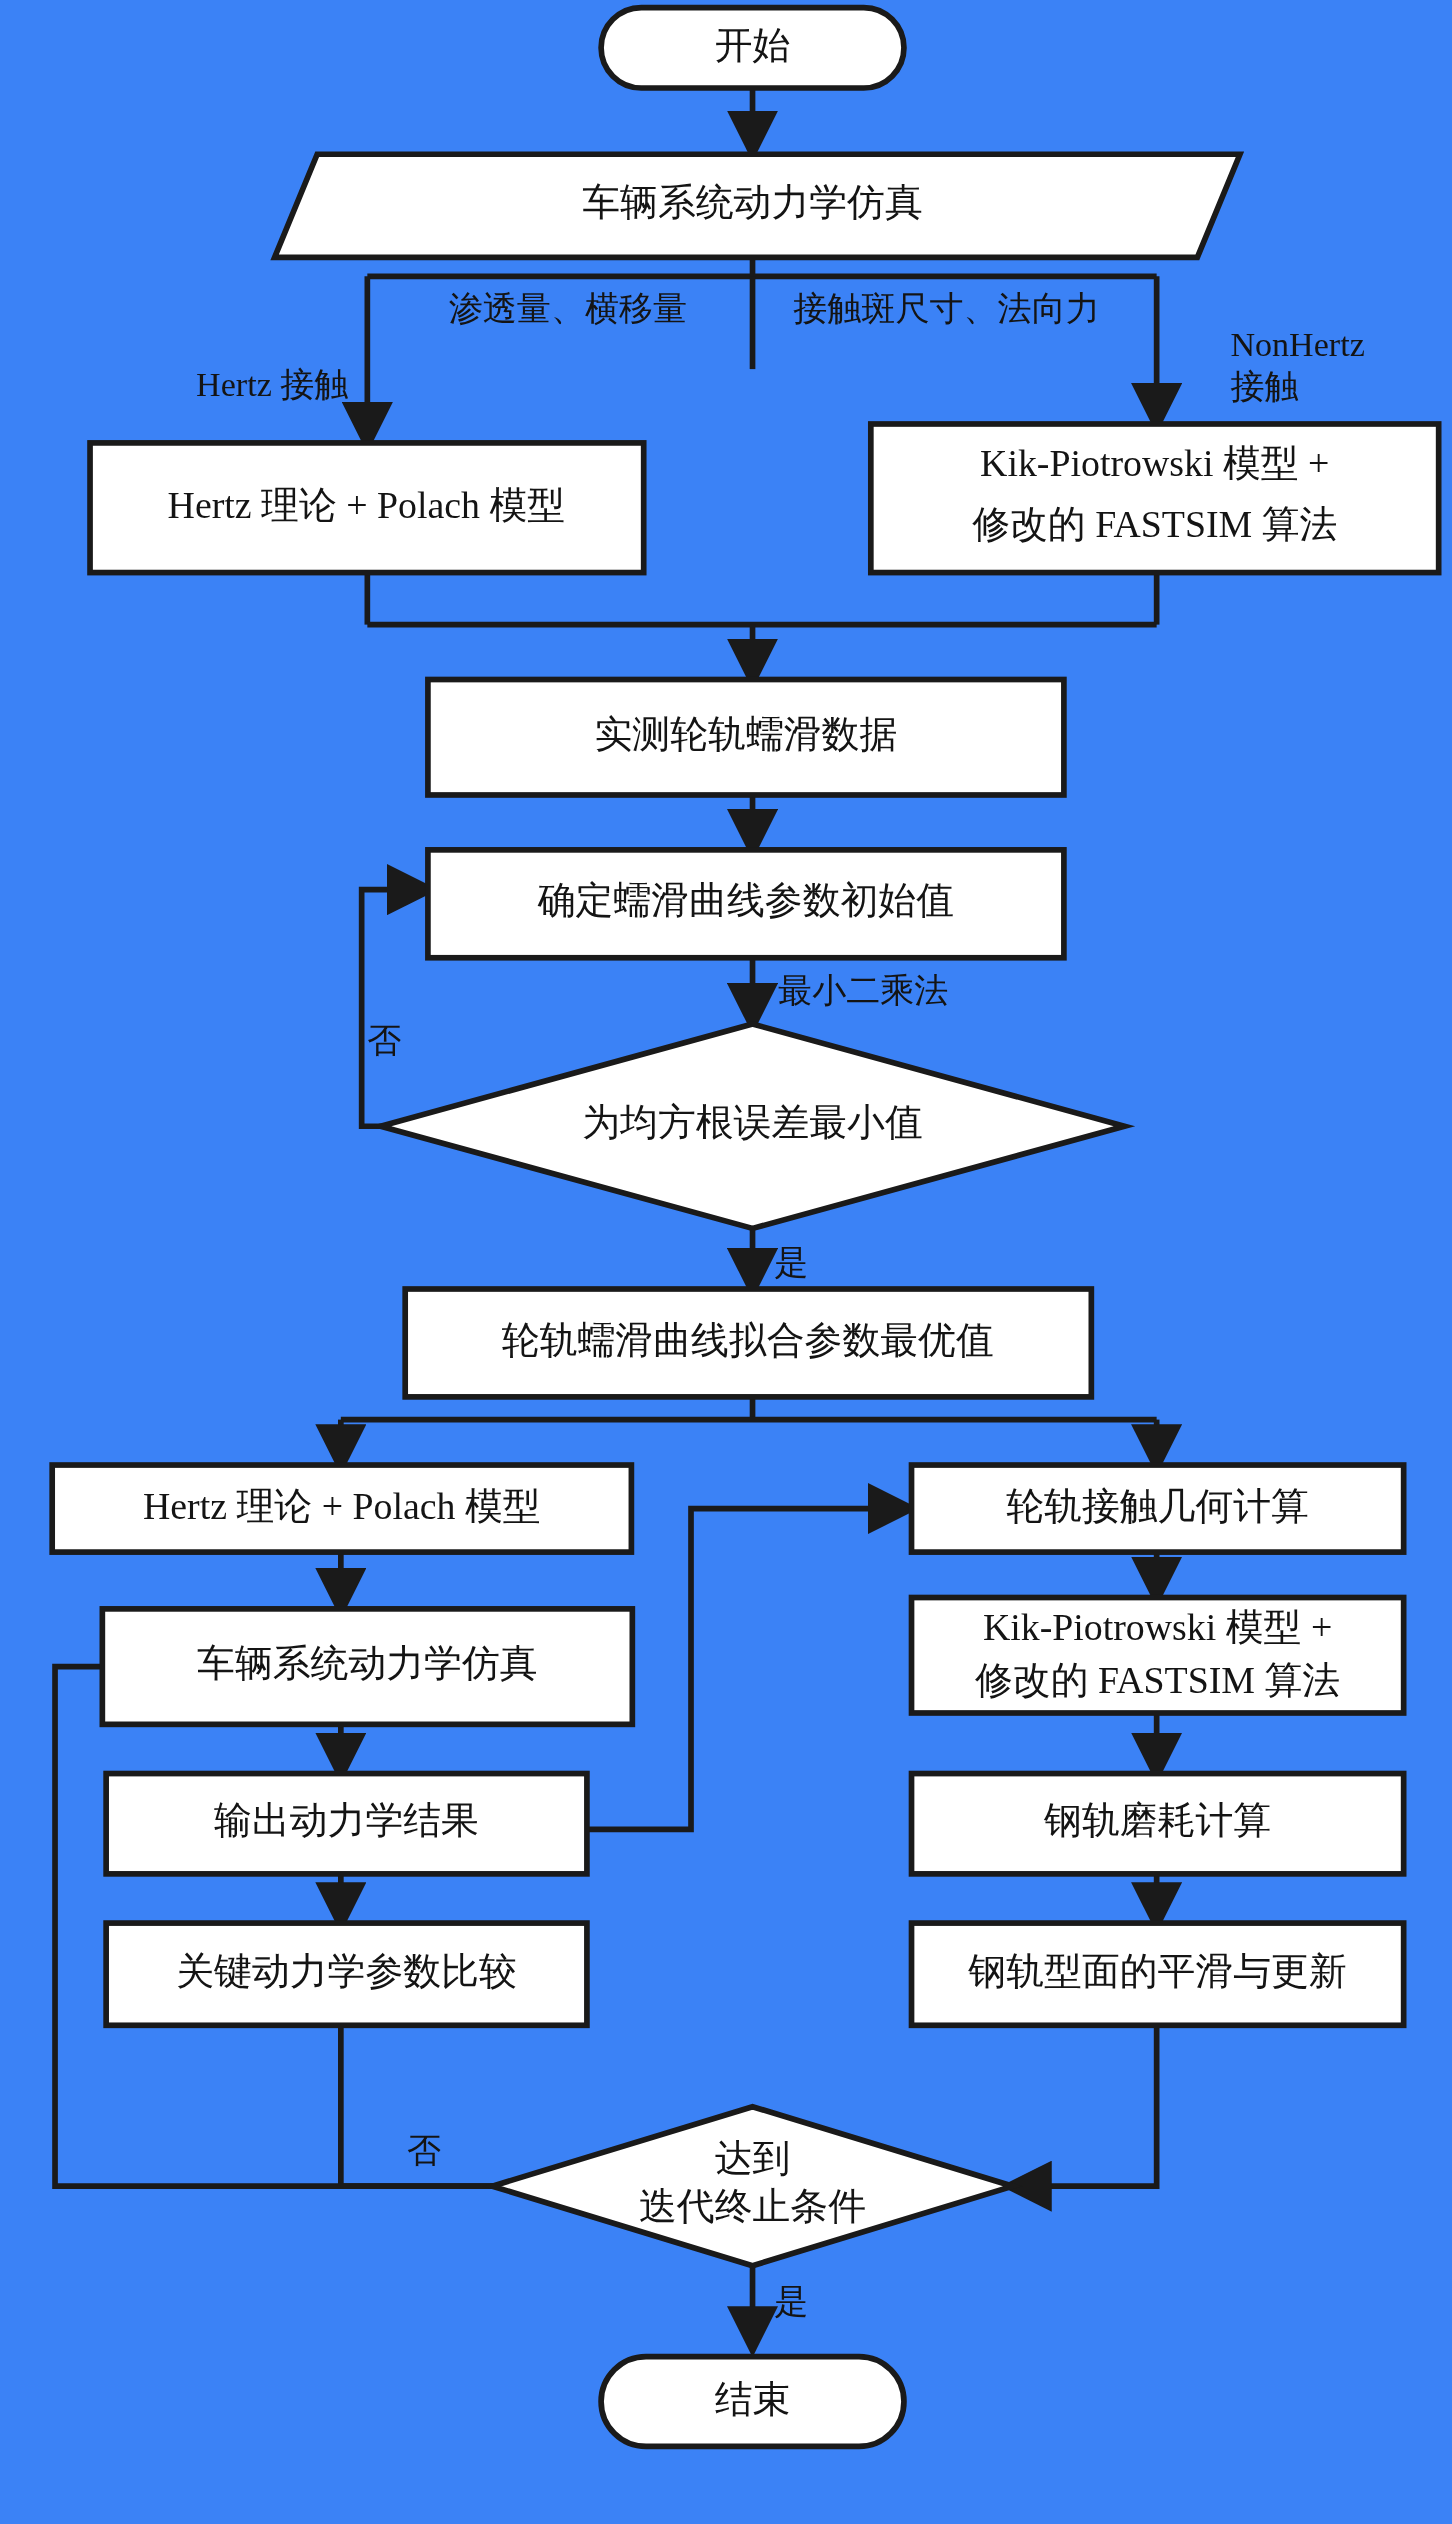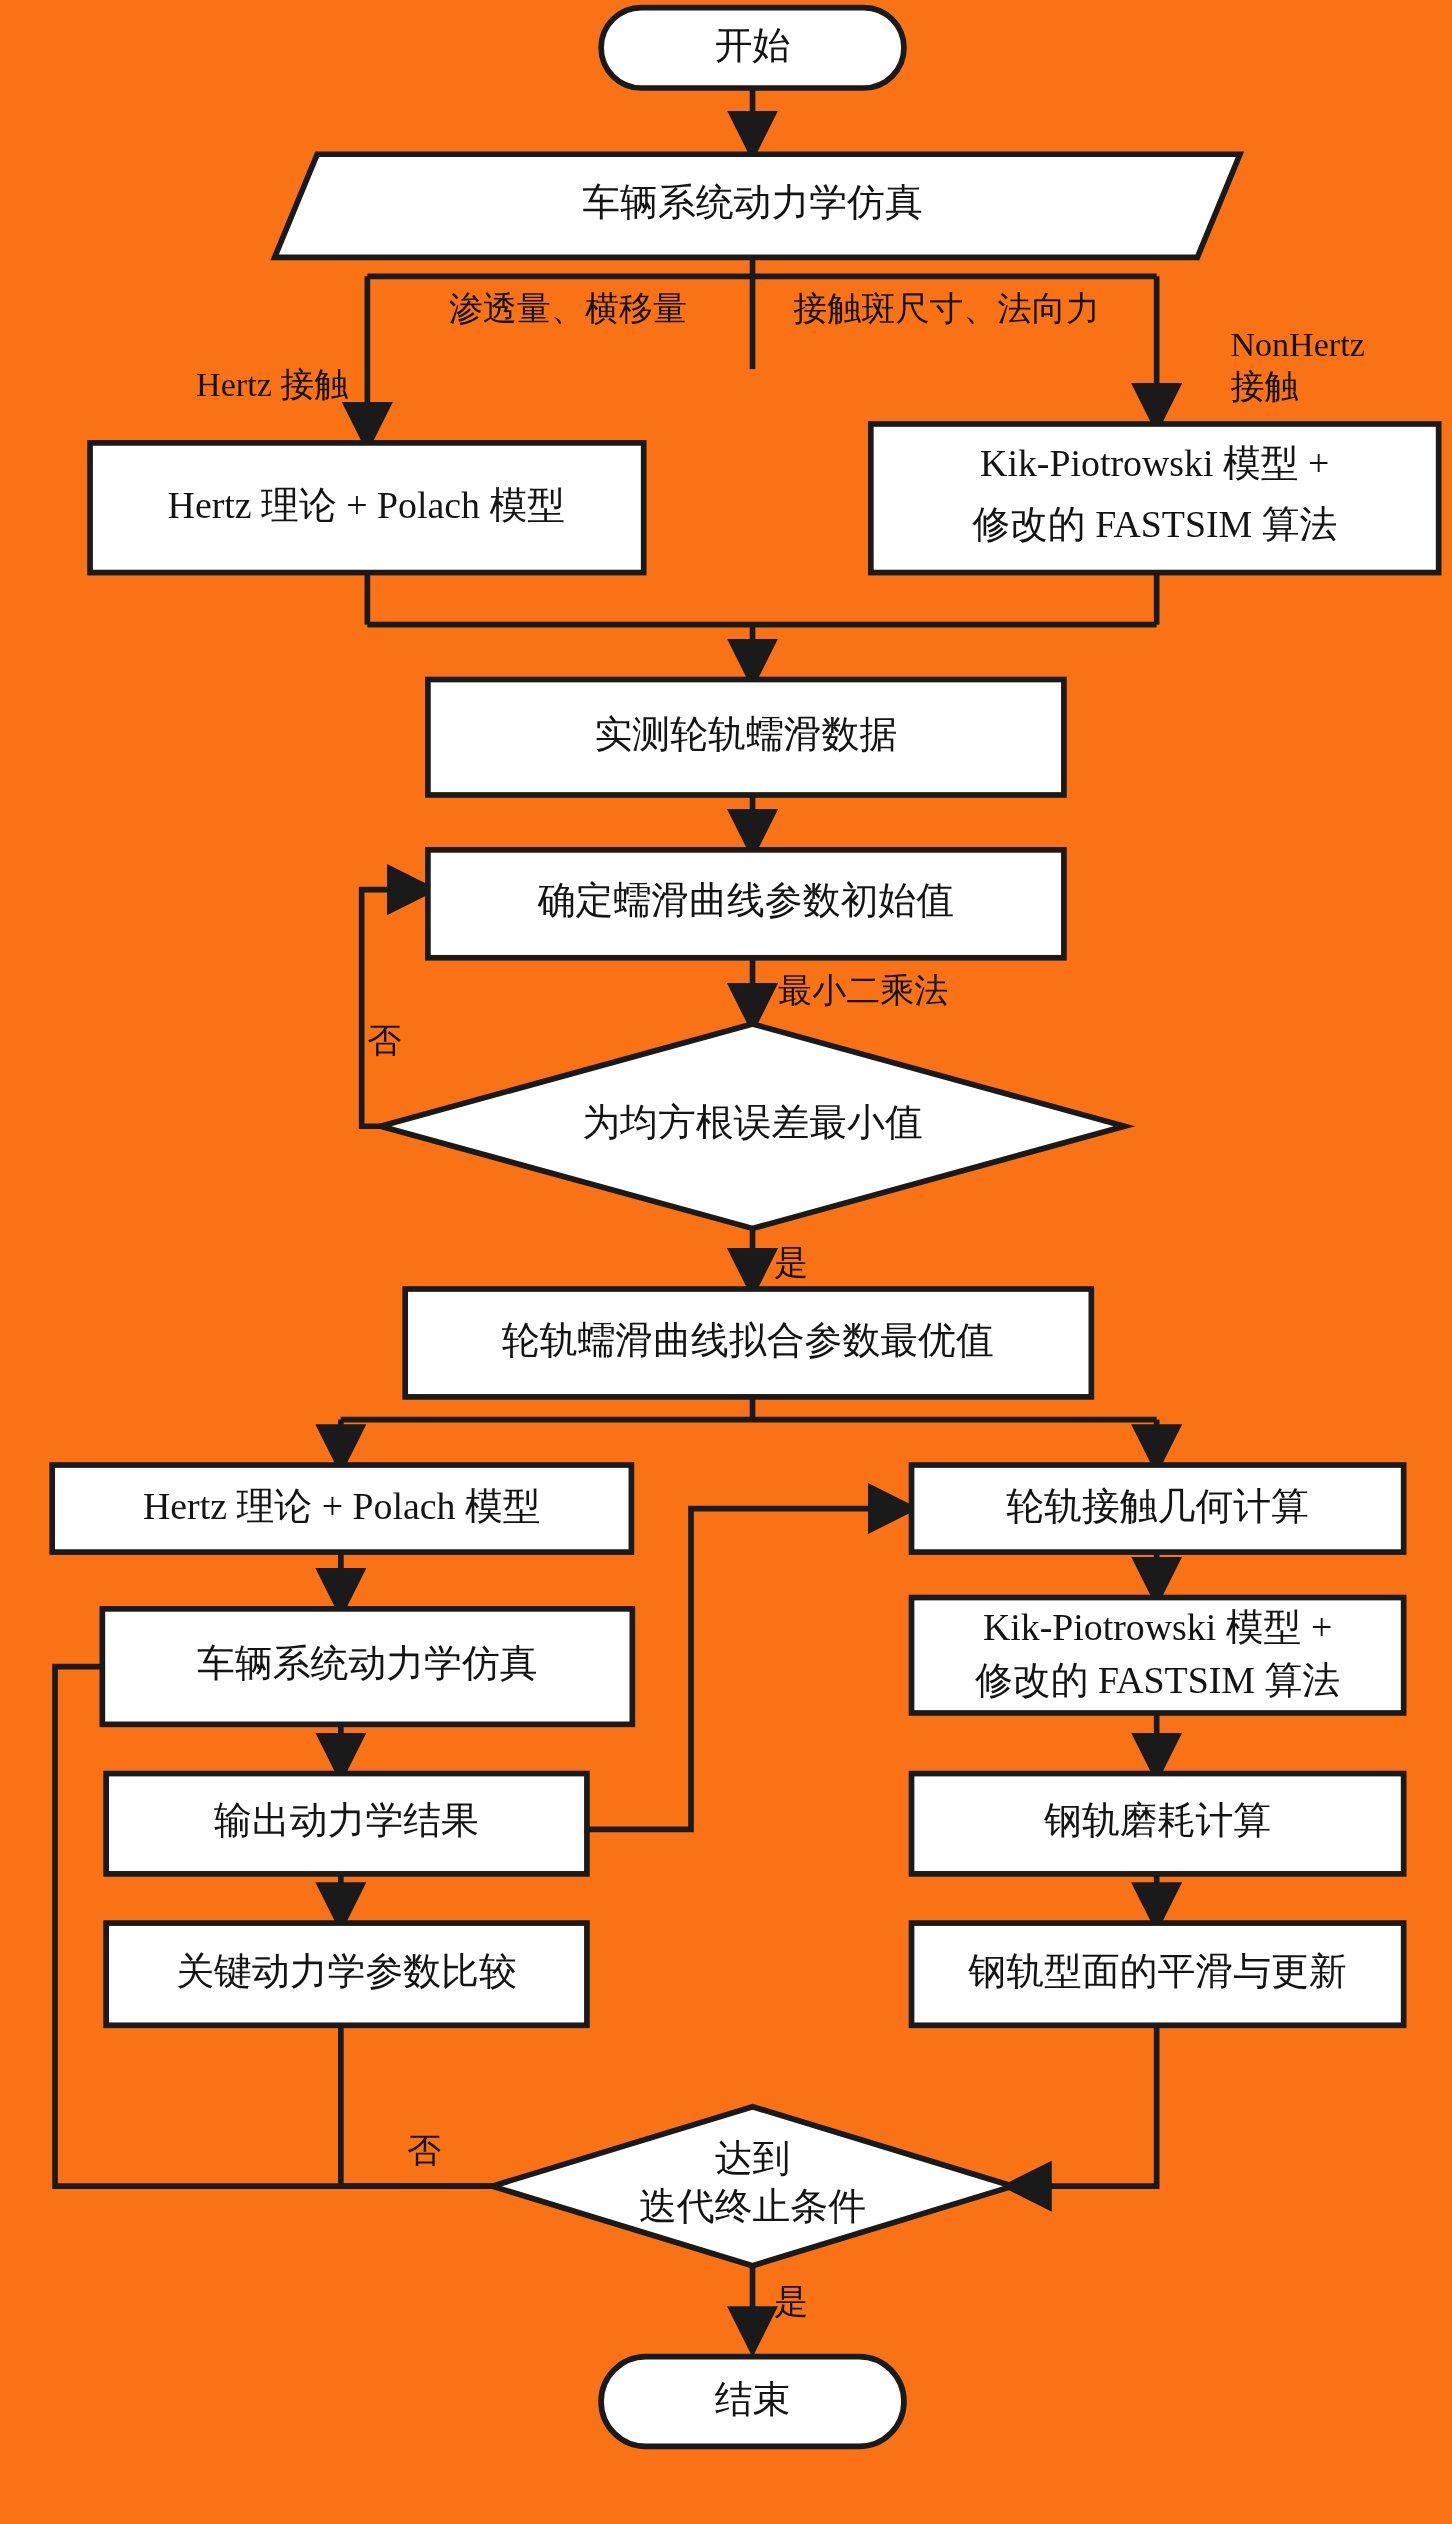--- a/index.html
+++ b/index.html
@@ -7,21 +7,21 @@
     padding: 0;
     background: #ffffff;
   }
   body {
     font-family: "Liberation Serif", "DejaVu Serif", serif;
   }
   #flow-wrap {
     position: relative;
     width: 1453px;
     height: 2525px;
-    background: #f97316;
+    background: #3b82f6;
     overflow: hidden;
   }
   svg#flowchart {
     display: block;
     width: 1453px;
     height: 2525px;
   }
   .node-shape {
     fill: #ffffff;
     stroke: #1a1a1a;

